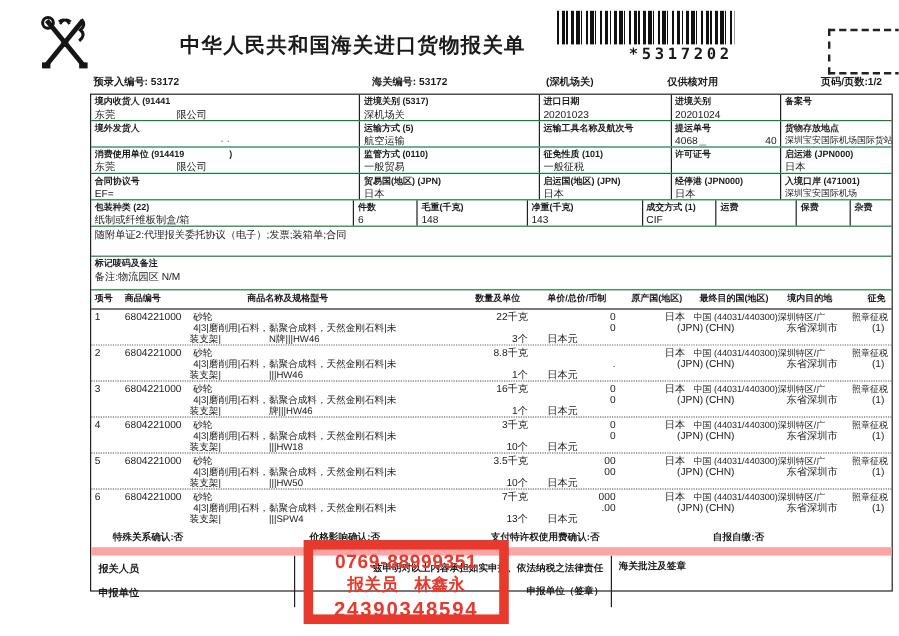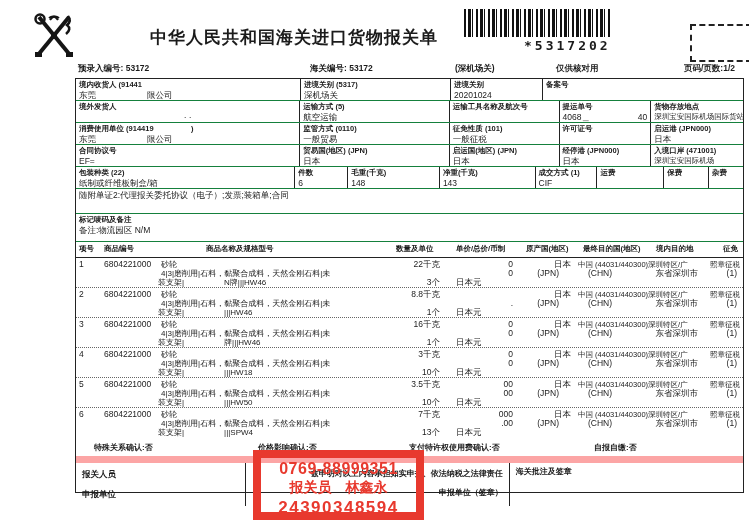--- a/index.html
+++ b/index.html
@@ -42,21 +42,21 @@
   .i-code{left:28px;top:2px;}
   .i-n1{left:85px;top:2px;font-size:8px;}
   .i-n2{left:85px;top:11px;font-size:8px;}
   .i-n3{left:82px;top:20px;font-size:8px;}
   .i-q1{right:303px;top:2px;}
   .i-q2{right:303px;top:20px;}
   .i-p1{right:230px;top:2px;}
   .i-p2{right:230px;top:11px;}
   .i-cur{left:380px;top:20px;}
   .i-o1{right:172px;top:2px;}
-  .i-o2{right:184px;top:11px;}
+  .i-o2{right:157px;top:11px;}
   .i-d1{left:502px;top:2px;font-size:7.5px;}
   .i-d2c{left:512px;top:11px;}
   .i-d2t{right:45px;top:11px;}
   .i-duty{right:3px;top:2px;font-size:7.5px;}
   .i-dutyc{right:6px;top:11px;}
   
   .confirm{position:relative;height:19px;border-bottom:7px solid #fca5a5;font-size:8px;font-weight:bold;}
   .confirm span{position:absolute;top:5px;white-space:nowrap;}
   
   .bottom{display:flex;height:43px;}
@@ -116,20 +116,24 @@
 
     <div class="r h22">
       <div class="c w1">
         <div class="lb">境内收货人 (91441</div>
         <div class="vl">东莞　　　　　　限公司</div>
       </div>
       <div class="c w2">
         <div class="lb">进境关别 (5317)</div>
         <div class="vl">深机场关</div>
       </div>
+      <div class="c w3">
+        <div class="lb">进口日期</div>
+        <div class="vl">20201023</div>
+      </div>
       <div class="c w4">
         <div class="lb">进境关别</div>
         <div class="vl">20201024</div>
       </div>
       <div class="c w5">
         <div class="lb">备案号</div>
         <div class="vl"></div>
       </div>
     </div>
 

